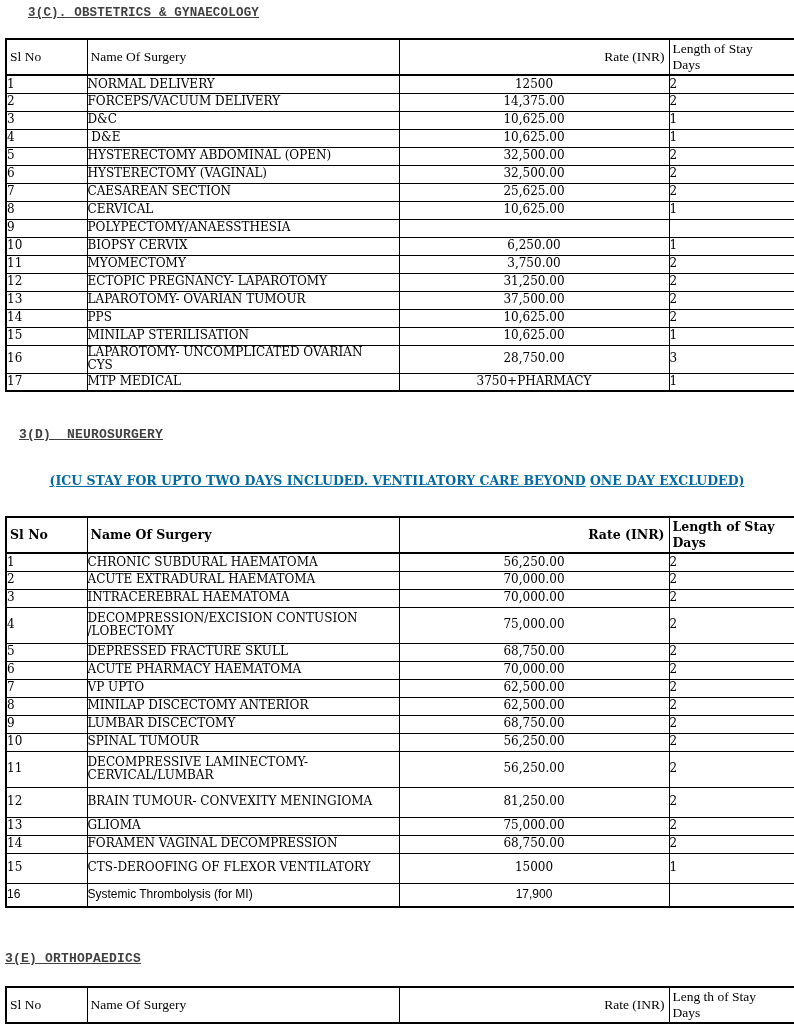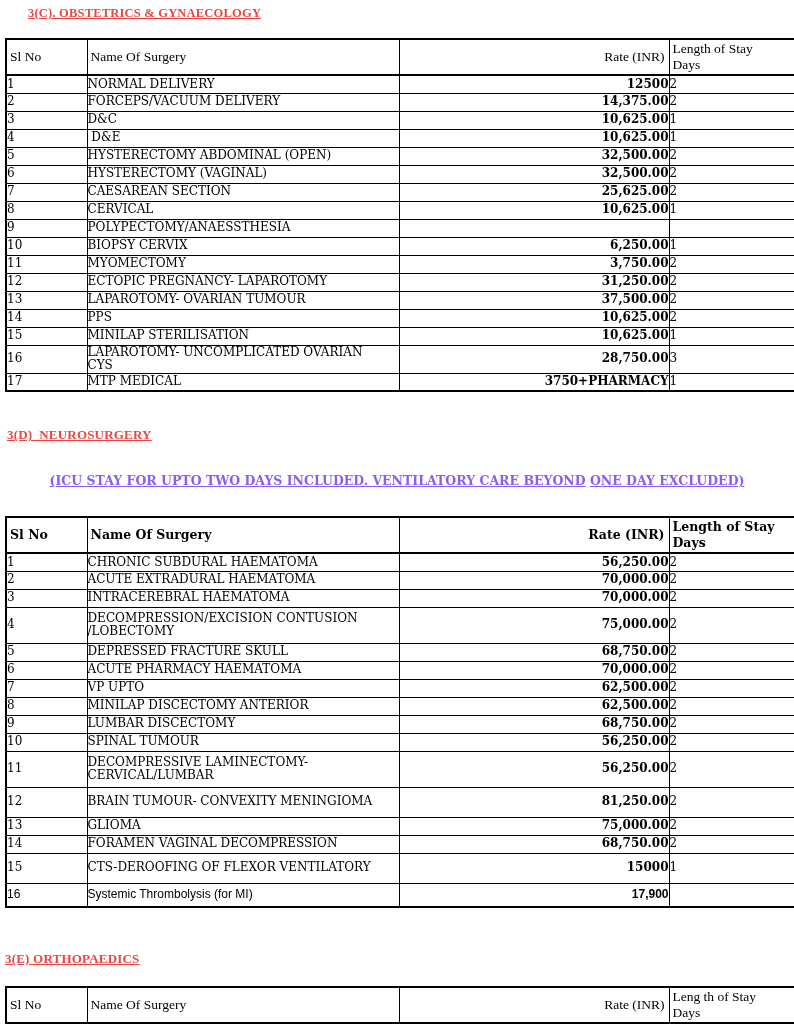--- a/index.html
+++ b/index.html
@@ -1,31 +1,31 @@
 <!DOCTYPE html>
 <html><head>
 <meta charset="utf-8">
 <style>
   html,body { margin:0; padding:0; background:#ffffff; }
   .page {
     position:relative; width:794px; height:1024px; background:#ffffff;
     overflow:hidden; color:#000; font-family:"DejaVu Serif", serif;
   }
   .heading {
-    position:absolute; color:#ef4444; font-weight:bold;
+    position:absolute; color:#404040; font-weight:bold;
     text-decoration:underline; white-space:pre; font-size:13px;
-    font-family:Liberation Serif, serif; letter-spacing:0.2px;
+    font-family:Liberation Mono, monospace; letter-spacing:0.2px;
   }
   #heading-obgyn { left:28px; top:6px; font-size:12.5px; }
-  #heading-neuro { left:7px; top:427px; }
+  #heading-neuro { left:19px; top:427px; }
   #heading-ortho { left:5px; top:951px; }
 
   .icu-note {
     position:absolute; top:473px; left:0; width:100%; text-align:center;
-    font-weight:bold; font-size:12.5px; color:#8b5cf6; white-space:pre;
+    font-weight:bold; font-size:12.5px; color:#0369a1; white-space:pre;
     font-family:"DejaVu Serif", serif;
   }
   .icu-note .u { text-decoration:underline; }
 
   table.rates {
     position:absolute; left:5px; border-collapse:collapse; table-layout:fixed;
     width:806px; background:#fff; border:2px solid #000;
   }
   #table-obgyn { top:38px; }
   #table-neuro { top:516px; }
@@ -45,21 +45,21 @@
   table.rates tbody tr { height:18px; }
   table.rates tbody tr.r28 { height:28px; }
   table.rates tbody tr.r36 { height:36px; }
   table.rates tbody tr.r30 { height:30px; }
   table.rates tbody tr.r24 { height:24px; }
   table.rates tbody td {
     font-size:12px; line-height:13.5px; vertical-align:middle;
   }
   td.sl   { padding-left:3px; }
   td.name { padding-left:4px; white-space:pre-wrap; }
-  td.rate { text-align:right; padding-right:4px;font-weight:bold; }
+  td.rate { text-align:center; padding-right:4px; }
   td.los  { padding-left:3px; }
   td.vbottom { vertical-align:bottom; }
   td.merge-below { border-bottom-style:hidden;margin-top:24px; }
   td.no-bottom { border-bottom-style:hidden; border-right-style:hidden; }
   tr.sans td { font-family:"Liberation Sans", sans-serif; font-size:11px; }
 </style>
 </head>
 <body>
 
 <div class="page">

